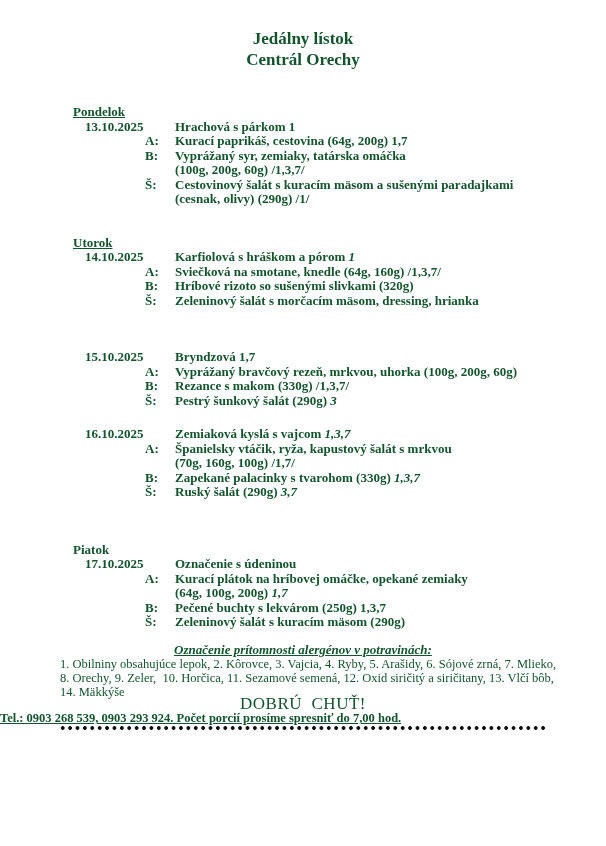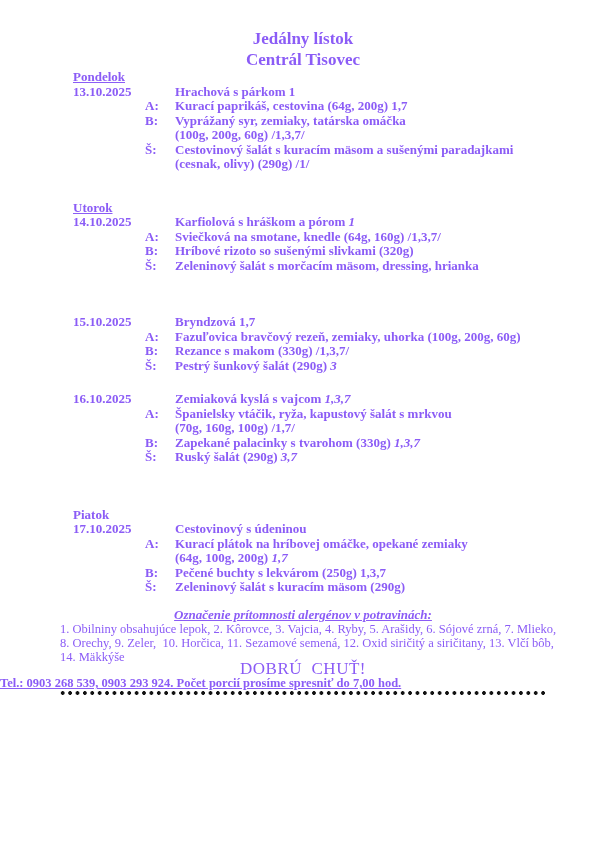--- a/index.html
+++ b/index.html
@@ -5,52 +5,52 @@
   html, body {
     margin: 0;
     padding: 0;
     background: #ffffff;
   }
   .page {
     position: relative;
     width: 606px;
     height: 730px;
     background: #ffffff;
-    color: #8b5cf6;
+    color: #14532d;
     font-family: "Liberation Serif", serif;
     overflow: hidden;
   }
   .title-block {
     padding-top: 28px;
     text-align: center;
     font-weight: bold;
     font-size: 17px;
     line-height: 21px;
   }
   .menu {
     margin-left: 73px;
     margin-right: 20px;
     font-size: 13px;
     font-weight: bold;
     line-height: 14.5px;
   }
-  .day-section.s0 { }
+  .day-section.s0 { margin-top: 35px; }
   .day-section.s1 { margin-top: 29px; }
   .day-section.s2 { margin-top: 42px; }
   .day-section.s3 { margin-top: 19px; }
   .day-section.s4 { margin-top: 43px; }
   .day-name.ul { text-decoration: underline; }
   .row {
     position: relative;
     padding-left: 102px;
     padding-right: 6px;
   }
   .row .date {
     position: absolute;
-    left: 0;
+    left: 12px;
     top: 0;
   }
   .row .letter {
     position: absolute;
     left: 72px;
     top: 0;
   }
   .it { font-style: italic; }
   .allergens { margin-top: 12px; }
   .allergens-heading {
@@ -95,21 +95,21 @@
     background-position: 0 50%;
     background-repeat: repeat-x;
   }
 </style>
 </head>
 <body>
 
 <div class="page">
   <div class="title-block">
     <div>Jedálny lístok</div>
-    <div>Centrál Tisovec</div>
+    <div>Centrál Orechy</div>
   </div>
 
   <div class="menu" id="menu-days">
       <div class="day-section s0">
         <div class="day-name ul">Pondelok</div>
         <div class="row"><span class="date">13.10.2025</span><span class="text"><span>Hrachová s párkom 1</span></span></div>
         <div class="row"><span class="letter">A:</span><span class="text"><span>Kurací paprikáš, cestovina (64g, 200g) 1,7</span></span></div>
         <div class="row"><span class="letter">B:</span><span class="text"><span>Vyprážaný syr, zemiaky, tatárska omáčka</span></span></div>
         <div class="row"><span class="text"><span>(100g, 200g, 60g) /1,3,7/</span></span></div>
         <div class="row"><span class="letter">Š:</span><span class="text"><span>Cestovinový šalát s kuracím mäsom a sušenými paradajkami</span></span></div>
@@ -117,34 +117,34 @@
       </div>
       <div class="day-section s1">
         <div class="day-name ul">Utorok</div>
         <div class="row"><span class="date">14.10.2025</span><span class="text"><span>Karfiolová s hráškom a pórom </span><span class="it">1</span></span></div>
         <div class="row"><span class="letter">A:</span><span class="text"><span>Sviečková na smotane, knedle (64g, 160g) /1,3,7/</span></span></div>
         <div class="row"><span class="letter">B:</span><span class="text"><span>Hríbové rizoto so sušenými slivkami (320g)</span></span></div>
         <div class="row"><span class="letter">Š:</span><span class="text"><span>Zeleninový šalát s morčacím mäsom, dressing, hrianka</span></span></div>
       </div>
       <div class="day-section s2">
         <div class="row"><span class="date">15.10.2025</span><span class="text"><span>Bryndzová 1,7</span></span></div>
-        <div class="row"><span class="letter">A:</span><span class="text"><span>Fazuľovica bravčový rezeň, zemiaky, uhorka (100g, 200g, 60g)</span></span></div>
+        <div class="row"><span class="letter">A:</span><span class="text"><span>Vyprážaný bravčový rezeň, mrkvou, uhorka (100g, 200g, 60g)</span></span></div>
         <div class="row"><span class="letter">B:</span><span class="text"><span>Rezance s makom (330g) /1,3,7/</span></span></div>
         <div class="row"><span class="letter">Š:</span><span class="text"><span>Pestrý šunkový šalát (290g) </span><span class="it">3</span></span></div>
       </div>
       <div class="day-section s3">
         <div class="row"><span class="date">16.10.2025</span><span class="text"><span>Zemiaková kyslá s vajcom </span><span class="it">1,3,7</span></span></div>
         <div class="row"><span class="letter">A:</span><span class="text"><span>Španielsky vtáčik, ryža, kapustový šalát s mrkvou</span></span></div>
         <div class="row"><span class="text"><span>(70g, 160g, 100g) /1,7/</span></span></div>
         <div class="row"><span class="letter">B:</span><span class="text"><span>Zapekané palacinky s tvarohom (330g) </span><span class="it">1,3,7</span></span></div>
         <div class="row"><span class="letter">Š:</span><span class="text"><span>Ruský šalát (290g) </span><span class="it">3,7</span></span></div>
       </div>
       <div class="day-section s4">
         <div class="day-name">Piatok</div>
-        <div class="row"><span class="date">17.10.2025</span><span class="text"><span>Cestovinový s údeninou</span></span></div>
+        <div class="row"><span class="date">17.10.2025</span><span class="text"><span>Označenie s údeninou</span></span></div>
         <div class="row"><span class="letter">A:</span><span class="text"><span>Kurací plátok na hríbovej omáčke, opekané zemiaky</span></span></div>
         <div class="row"><span class="text"><span>(64g, 100g, 200g) </span><span class="it">1,7</span></span></div>
         <div class="row"><span class="letter">B:</span><span class="text"><span>Pečené buchty s lekvárom (250g) 1,3,7</span></span></div>
         <div class="row"><span class="letter">Š:</span><span class="text"><span>Zeleninový šalát s kuracím mäsom (290g)</span></span></div>
       </div>
     </div>
 
   <div class="allergens">
     <div class="allergens-heading">Označenie prítomnosti alergénov v potravinách:</div>
     <div class="allergen-line">1. Obilniny obsahujúce lepok, 2. Kôrovce, 3. Vajcia, 4. Ryby, 5. Arašidy, 6. Sójové zrná, 7. Mlieko,</div>

